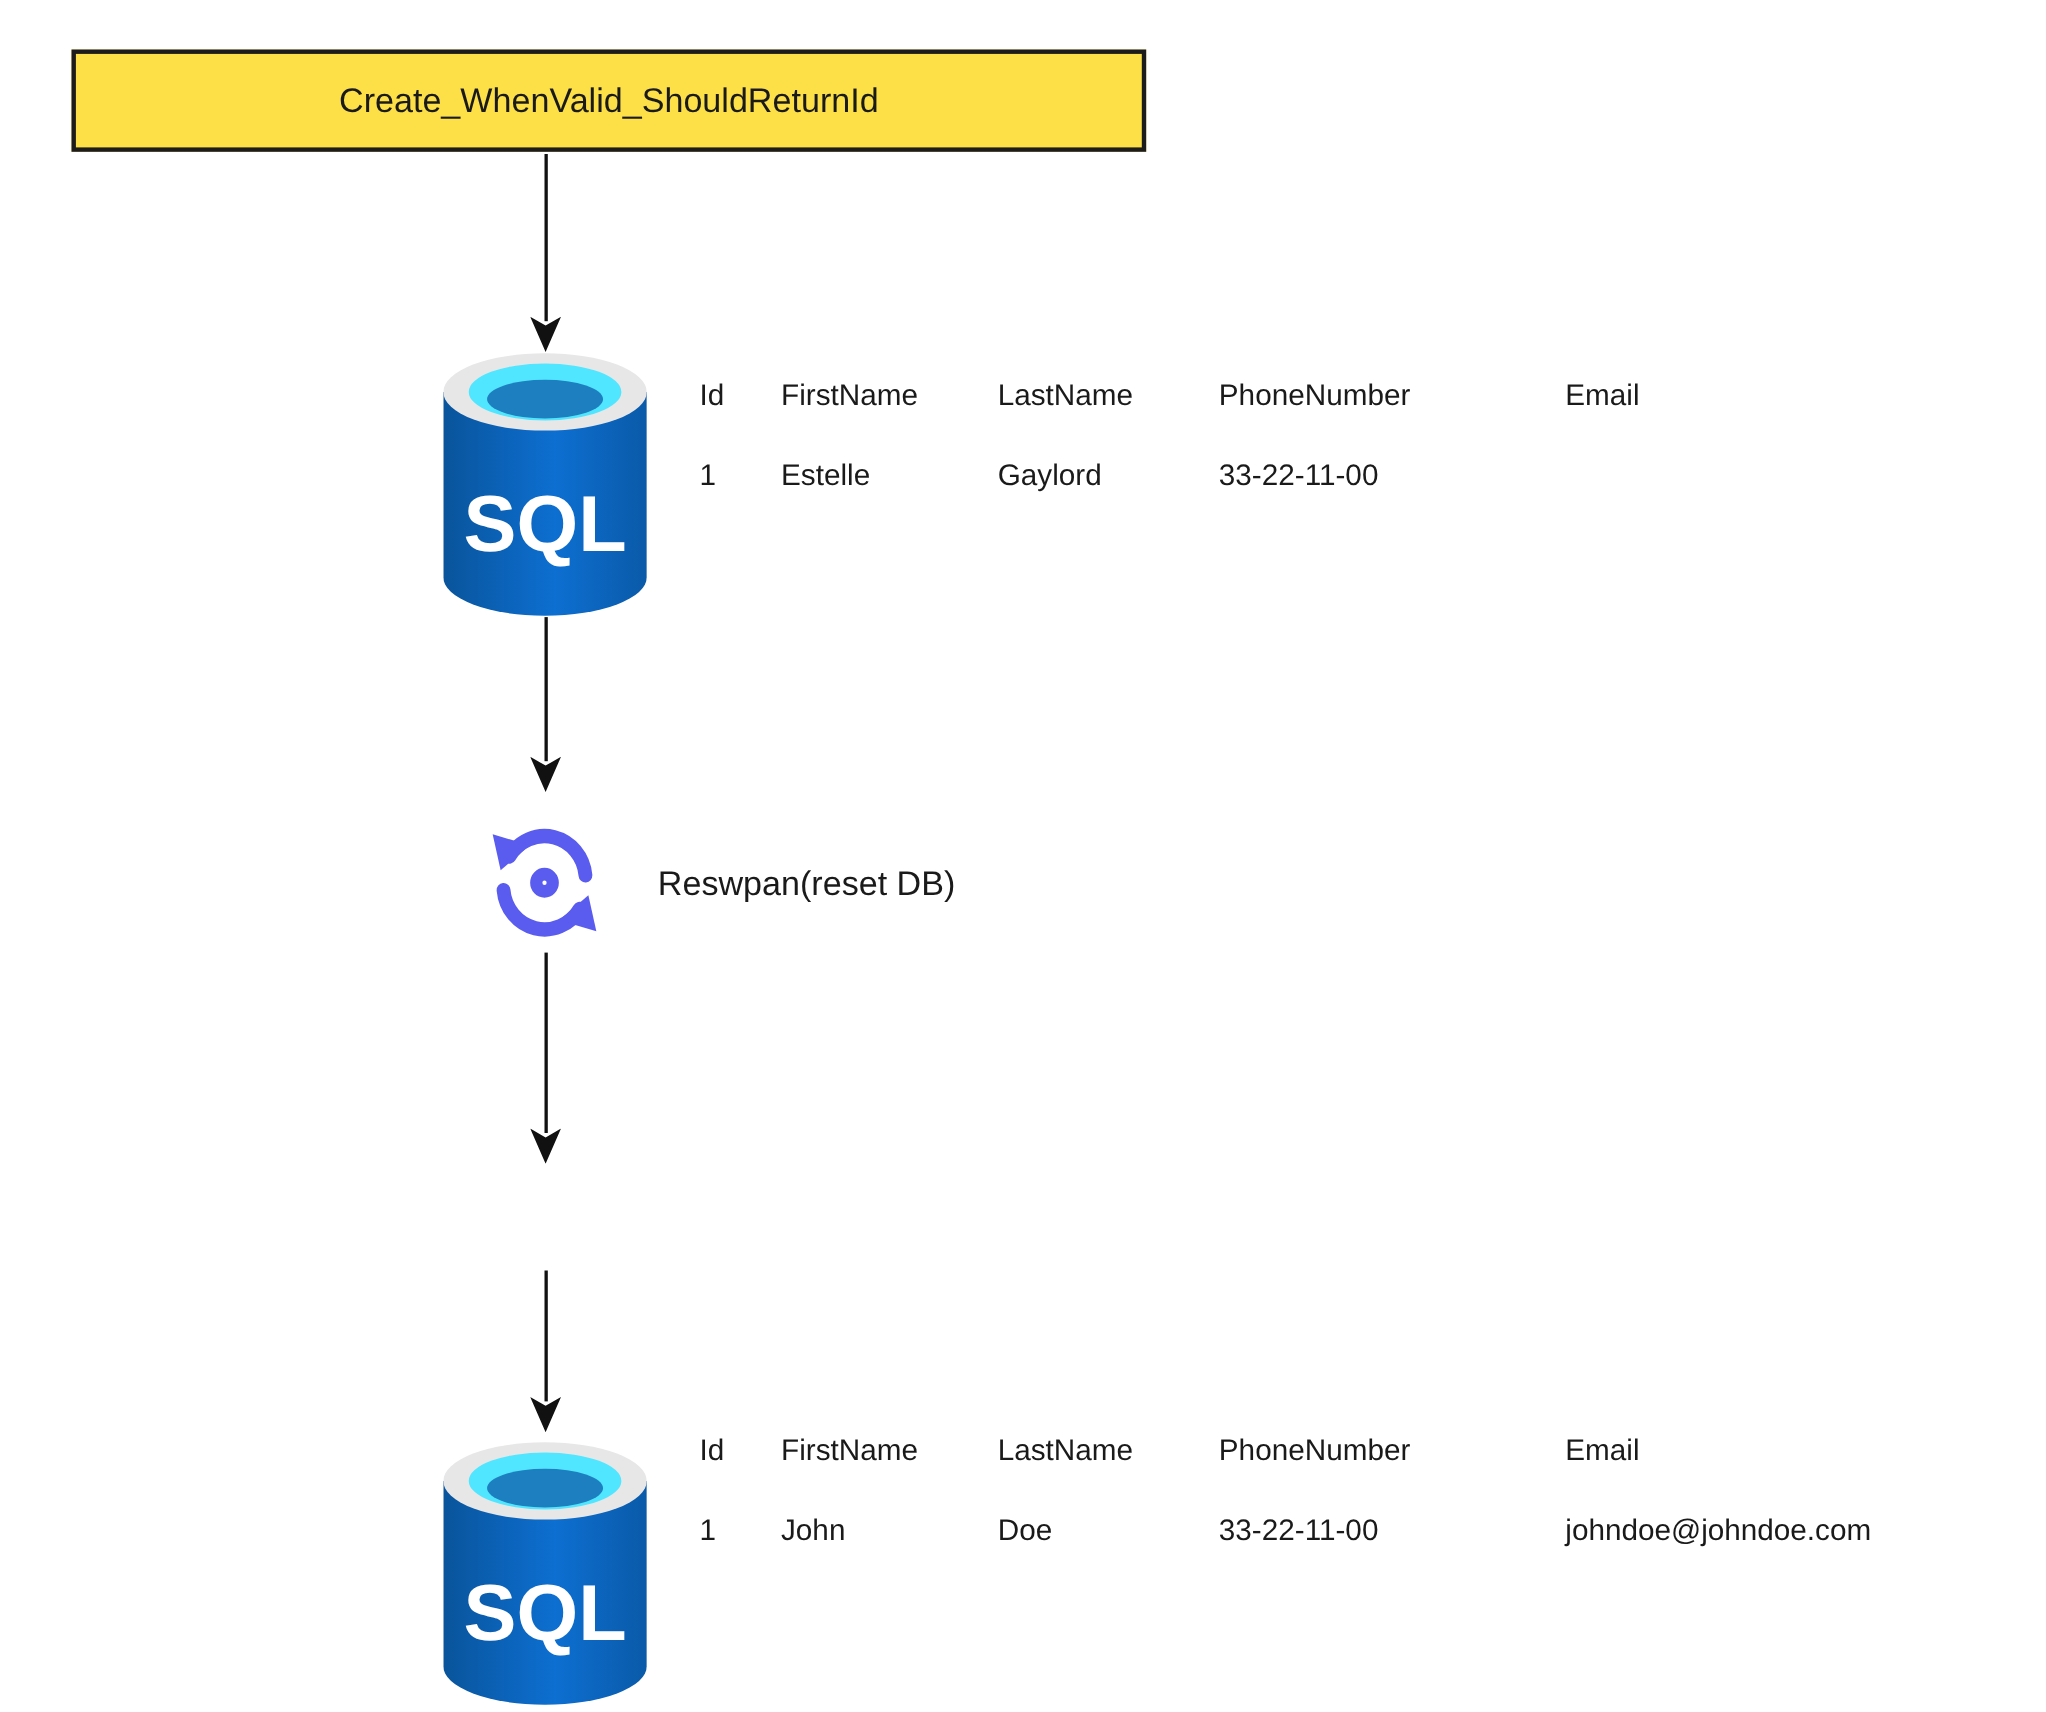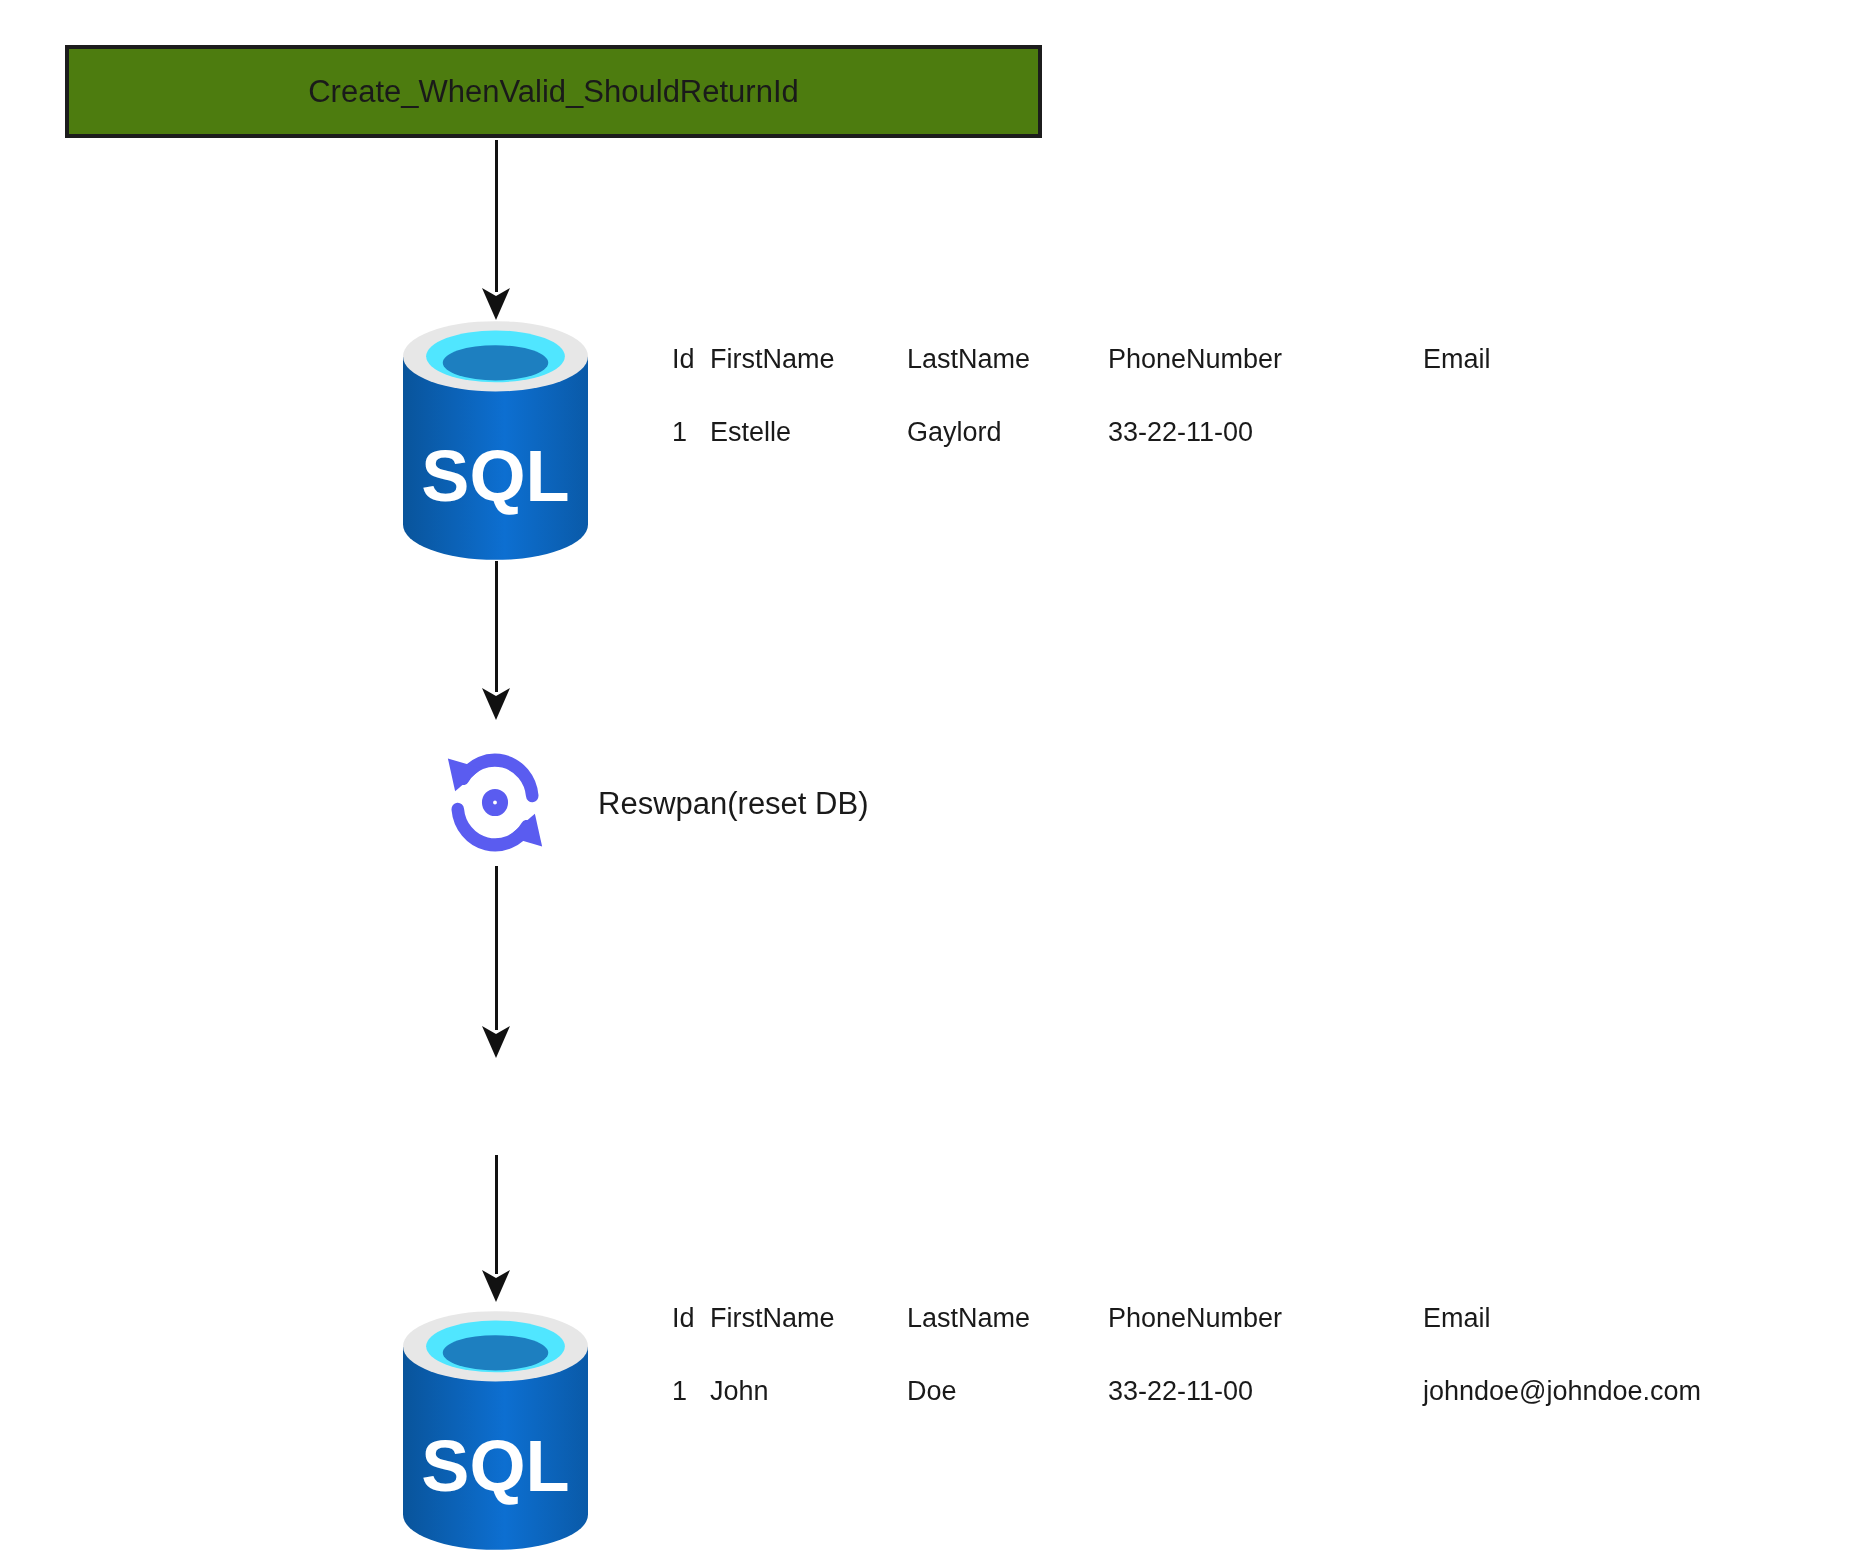--- a/index.html
+++ b/index.html
@@ -5,21 +5,21 @@
   html,body { margin:0; padding:0; background:#ffffff; }
   body { font-family:"Liberation Sans", sans-serif; color:#1a1a1a; }
   #canvas {
     position:relative; width:1860px; height:1556px;
     background:#ffffff; overflow:hidden;
   }
 
   
   .flow-box {
     position:absolute; box-sizing:border-box;
-    border:4px solid #1c1c1c; background:#4d7c0f;
+    border:4px solid #1c1c1c; background:#fde047;
     display:flex; align-items:center; justify-content:center;
     font-size:31px; white-space:nowrap;
   }
   #box-create { left:65px; top:45px; width:977px; height:93px; }
   #box-update { left:55px; top:1063px; width:987px; height:92px; font-size:32px; }
 
   
   .arrow-line { position:absolute; left:495px; width:3px; background:#111111; }
   #line-1 { top:140px;  height:152px; }
   #line-2 { top:561px;  height:131px; }
@@ -45,21 +45,21 @@
   #reset-label {
     position:absolute; left:570px; top:784px;
     font-size:31px; line-height:40px; white-space:nowrap;margin-left:28px;
   }
 
   
   .data-table { position:absolute; left:636px; width:1230px; height:120px; font-size:27px; }
   #table-1 { top:342px; }
   #table-2 { top:1301px; }
   .data-table span { position:absolute; white-space:nowrap; line-height:34px; }
-  .c0 { left:0;margin-left:36px; }
+  .c0 { left:0; }
   .c1 { left:74px;text-align:center; }
   .c2 { left:271px; }
   .c3 { left:472px; }
   .c4 { left:787px; }
   .th { top:0; }
   .r1 { top:73px; }
 </style>
 </head>
 <body>
 

